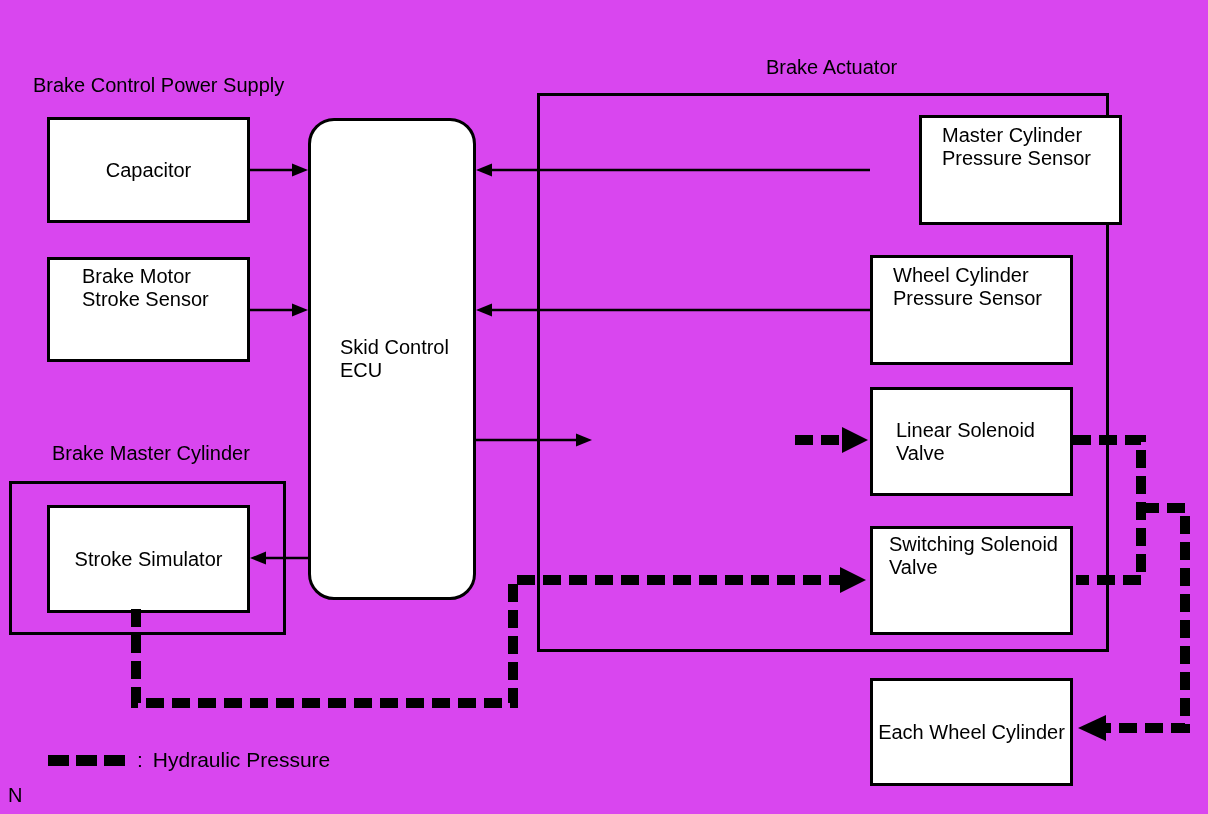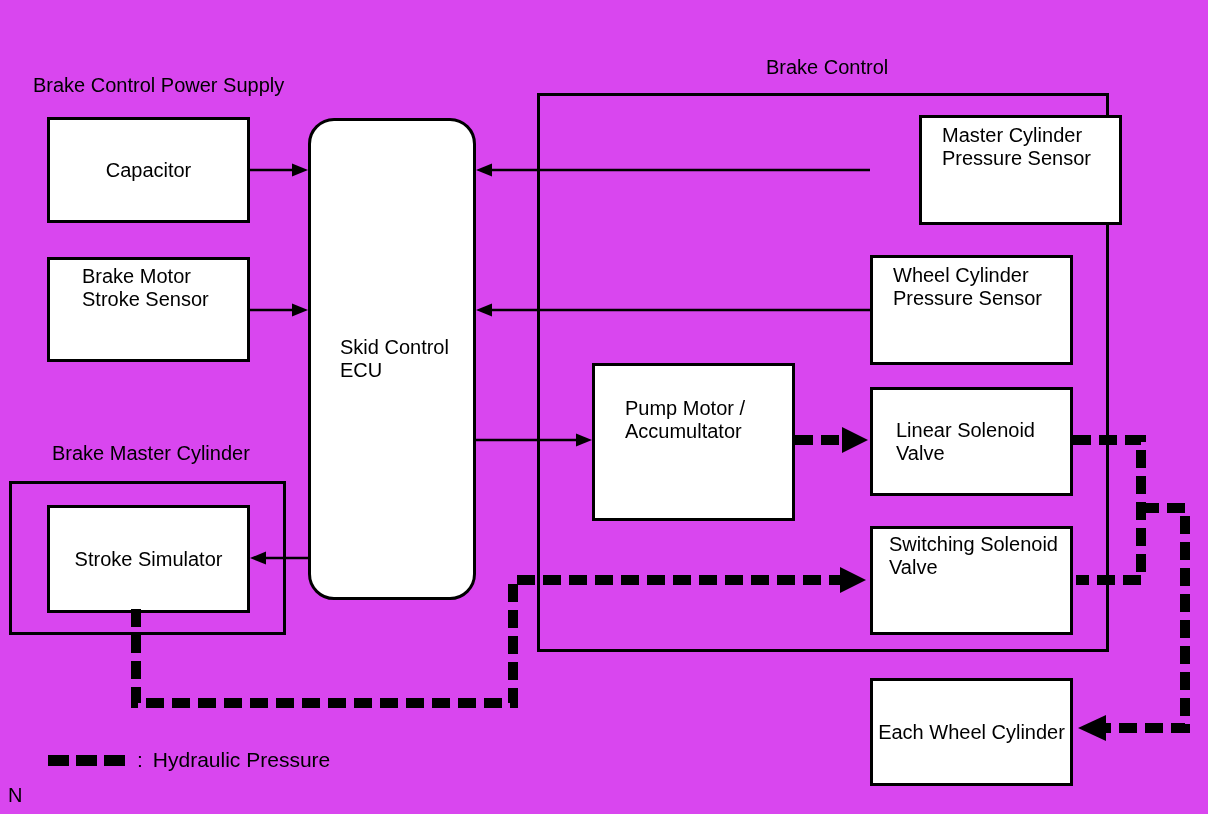--- a/index.html
+++ b/index.html
@@ -58,21 +58,21 @@
 </style>
 </head>
 <body>
 
 <div class="canvas">
 
   <div class="frame" style="left:537px;top:93px;width:572px;height:559px;"></div>
   <div class="frame" style="left:9px;top:481px;width:277px;height:154px;"></div>
 
   <div class="glabel" style="left:33px;top:74px;">Brake Control Power Supply</div>
-  <div class="glabel" style="left:766px;top:56px;">Brake Control</div>
+  <div class="glabel" style="left:766px;top:56px;">Brake Actuator</div>
   <div class="glabel" style="left:52px;top:442px;">Brake Master Cylinder</div>
 
   <div class="box v-center h-center" style="left:47px;top:117px;width:203px;height:106px;">
     <span class="box-label">Capacitor</span>
   </div>
 
   <div class="box" style="left:47px;top:257px;width:203px;height:105px;padding:5px 0 0 32px;">
     <span class="box-label">Brake Motor
 Stroke Sensor</span>
   </div>
@@ -85,24 +85,20 @@
   <div class="box" style="left:919px;top:115px;width:203px;height:110px;padding:6px 0 0 20px;">
     <span class="box-label">Master Cylinder
 Pressure Sensor</span>
   </div>
 
   <div class="box" style="left:870px;top:255px;width:203px;height:110px;padding:6px 0 0 20px;">
     <span class="box-label">Wheel Cylinder
 Pressure Sensor</span>
   </div>
 
-  <div class="box" style="left:592px;top:363px;width:203px;height:158px;padding:31px 0 0 30px;">
-    <span class="box-label">Pump Motor /
-Accumultator</span>
-  </div>
 
   <div class="box v-center" style="left:870px;top:387px;width:203px;height:109px;padding-left:23px;">
     <span class="box-label">Linear Solenoid Valve</span>
   </div>
 
   <div class="box" style="left:870px;top:526px;width:203px;height:109px;padding:4px 0 0 16px;">
     <span class="box-label">Switching Solenoid
 Valve</span>
   </div>
 

